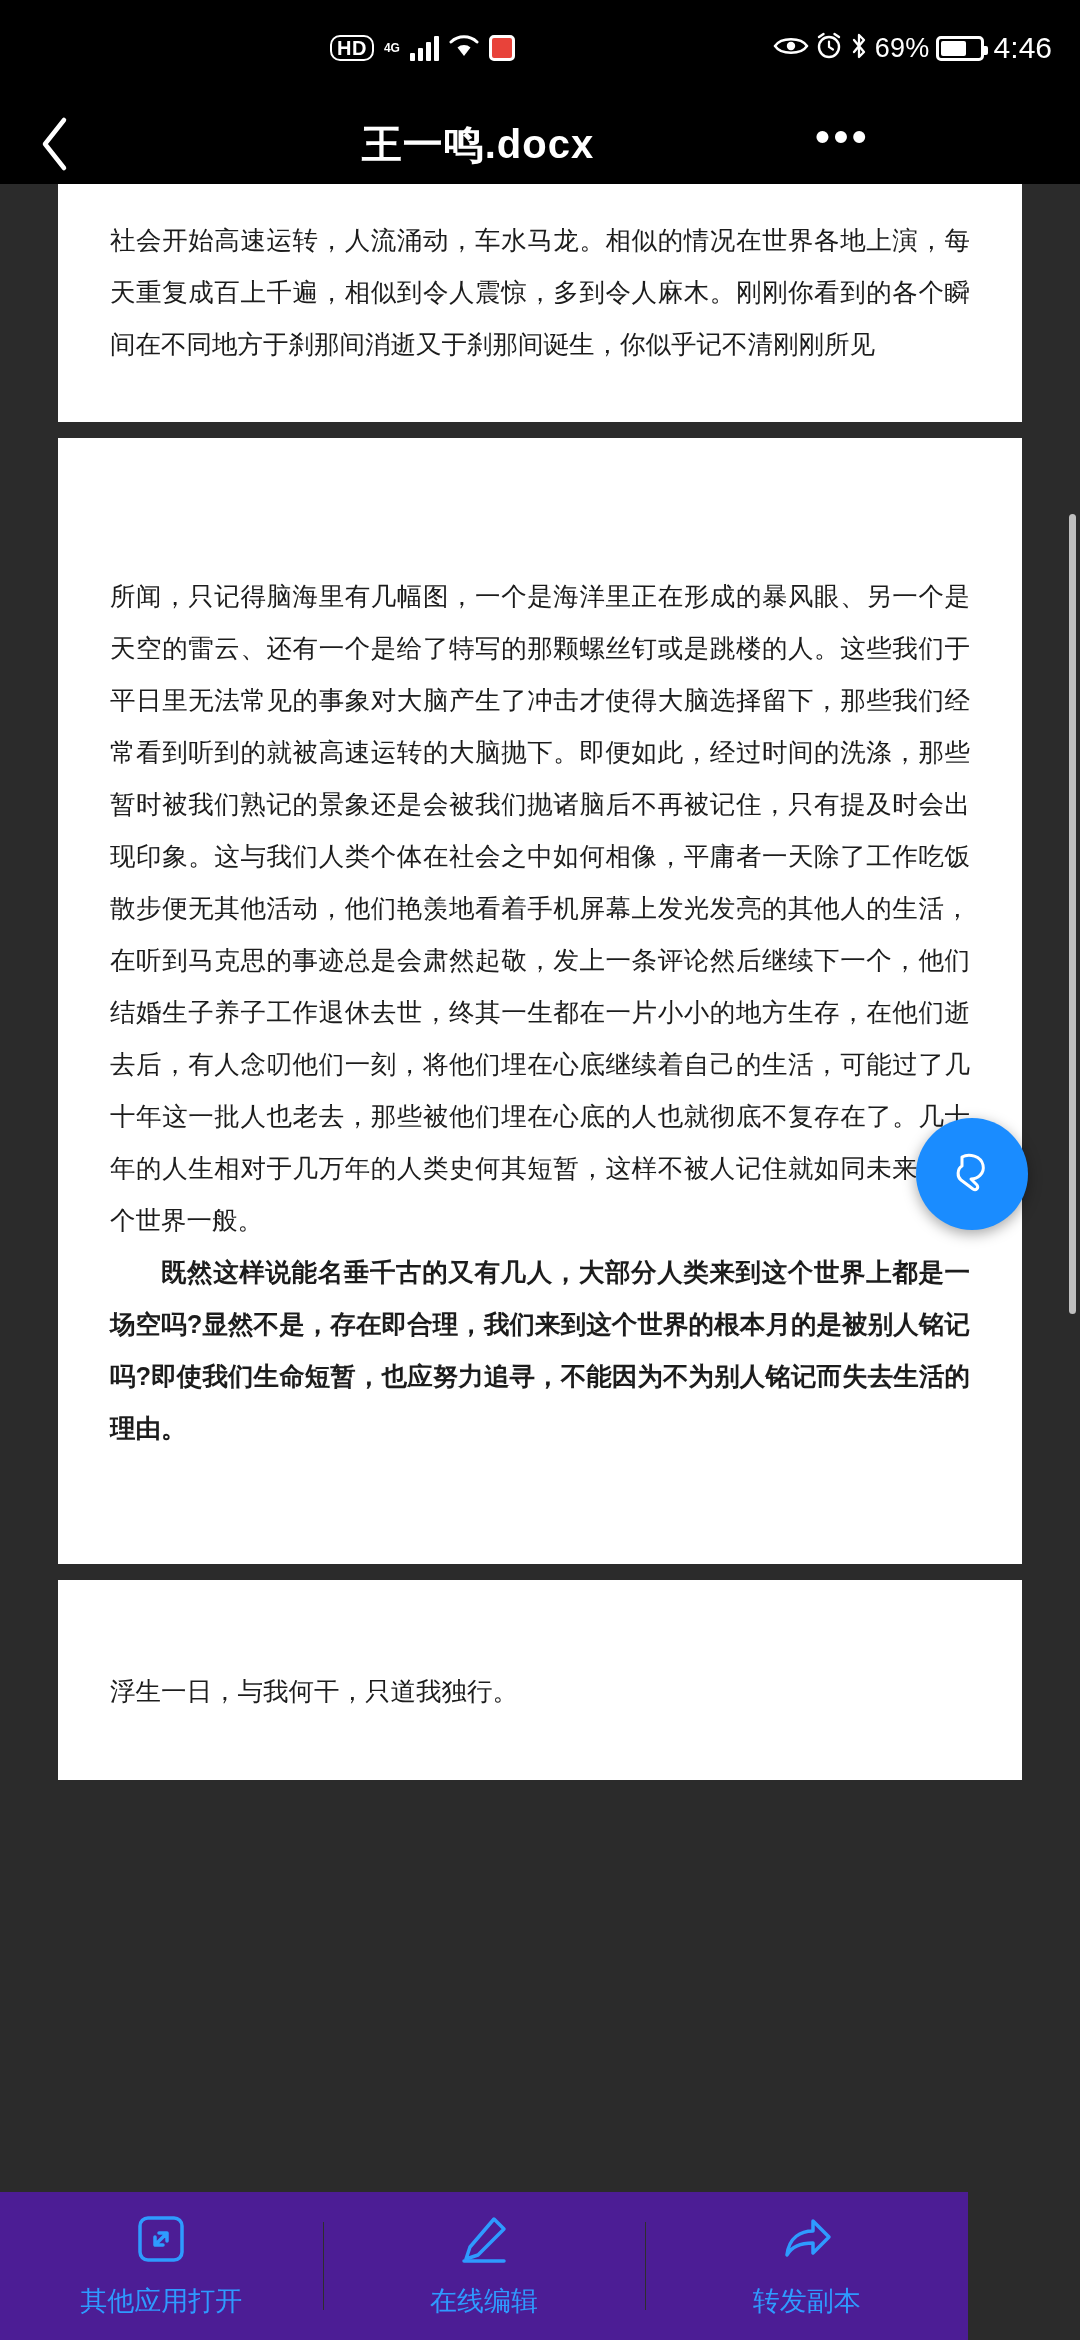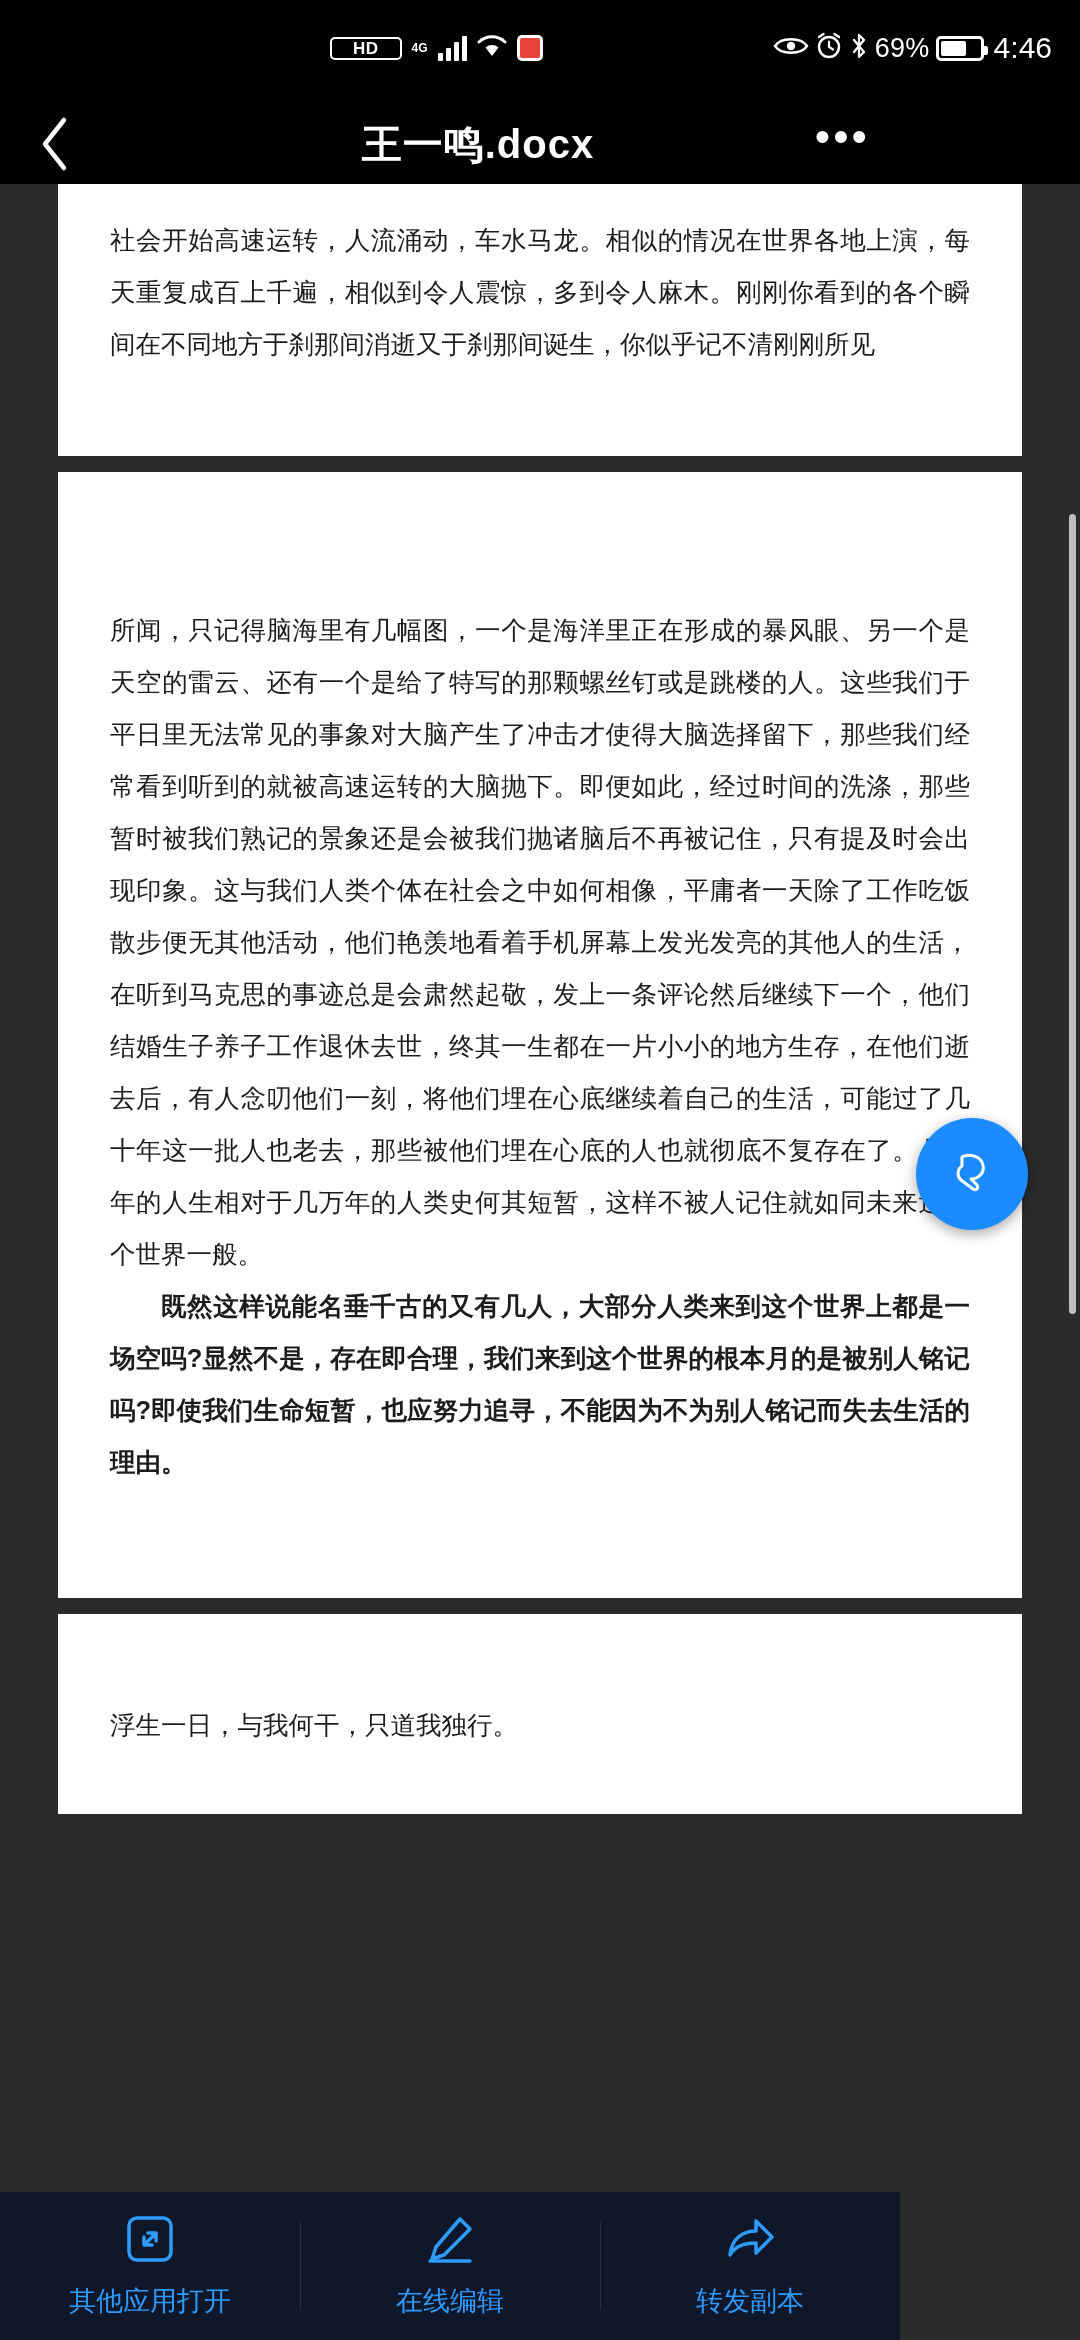--- a/index.html
+++ b/index.html
@@ -30,24 +30,24 @@
   }
   .status-right {
     position: absolute;
     right: 28px;
     display: flex;
     align-items: center;
     gap: 6px;
   }
   .hd-badge {
     border: 2px solid #fff;
-    border-radius: 5px;
-    font-size: 17px;
+    border-radius: 10px;
+    font-size: 20px;
     font-weight: bold;
-    padding: 1px 21px;
+    padding: 1px 5px;
     line-height: 1;
     letter-spacing: .5px;
   }
   .g4-badge {
     font-size: 12px;
     font-weight: bold;
     line-height: 1;
   }
   .sig-bars {
     display: flex;
@@ -170,22 +170,22 @@
     border-radius: 56px;
     background: #1a8cff;
     display: flex; align-items: center; justify-content: center;
     box-shadow: 0 4px 14px rgba(0,0,0,.35);
   }
 
   
   .bottom-bar {
     position: absolute;
     bottom: 0; left: 0;
-    width: 900px; height: 148px;
-    background: #0f172a;
+    width: 968px; height: 148px;
+    background: #4c1d95;
     display: flex;
     align-items: center;
   }
   .bottom-item {
     flex: 1;
     height: 148px;
     display: flex;
     flex-direction: column;
     align-items: center;
     justify-content: center;
@@ -258,21 +258,21 @@
     <svg width="34" height="56" viewBox="0 0 34 56">
       <path d="M26 4 L7 28 L26 52" stroke="#fff" stroke-width="4.5" fill="none" stroke-linecap="round" stroke-linejoin="round"></path>
     </svg>
   </div>
   <div class="doc-title">王一鸣.docx</div>
   <div class="more-btn">•••</div>
 </div>
 
 <div class="doc-area">
 
-  <div class="page" style="padding-top:30px;padding-bottom:86px;">
+  <div class="page" style="padding-top:30px;padding-bottom:52px;">
     <div class="page-body">
       <p>社会开始高速运转，人流涌动，车水马龙。相似的情况在世界各地上演，每天重复成百上千遍，相似到令人震惊，多到令人麻木。刚刚你看到的各个瞬间在不同地方于刹那间消逝又于刹那间诞生，你似乎记不清刚刚所见</p>
     </div>
   </div>
 
   <div class="page-gap"></div>
 
   <div class="page" style="padding-top:132px;padding-bottom:110px;">
     <div class="page-body">
       <p>所闻，只记得脑海里有几幅图，一个是海洋里正在形成的暴风眼、另一个是天空的雷云、还有一个是给了特写的那颗螺丝钉或是跳楼的人。这些我们于平日里无法常见的事象对大脑产生了冲击才使得大脑选择留下，那些我们经常看到听到的就被高速运转的大脑抛下。即便如此，经过时间的洗涤，那些暂时被我们熟记的景象还是会被我们抛诸脑后不再被记住，只有提及时会出现印象。这与我们人类个体在社会之中如何相像，平庸者一天除了工作吃饭散步便无其他活动，他们艳羡地看着手机屏幕上发光发亮的其他人的生活，在听到马克思的事迹总是会肃然起敬，发上一条评论然后继续下一个，他们结婚生子养子工作退休去世，终其一生都在一片小小的地方生存，在他们逝去后，有人念叨他们一刻，将他们埋在心底继续着自己的生活，可能过了几十年这一批人也老去，那些被他们埋在心底的人也就彻底不复存在了。几十年的人生相对于几万年的人类史何其短暂，这样不被人记住就如同未来过这个世界一般。</p>

